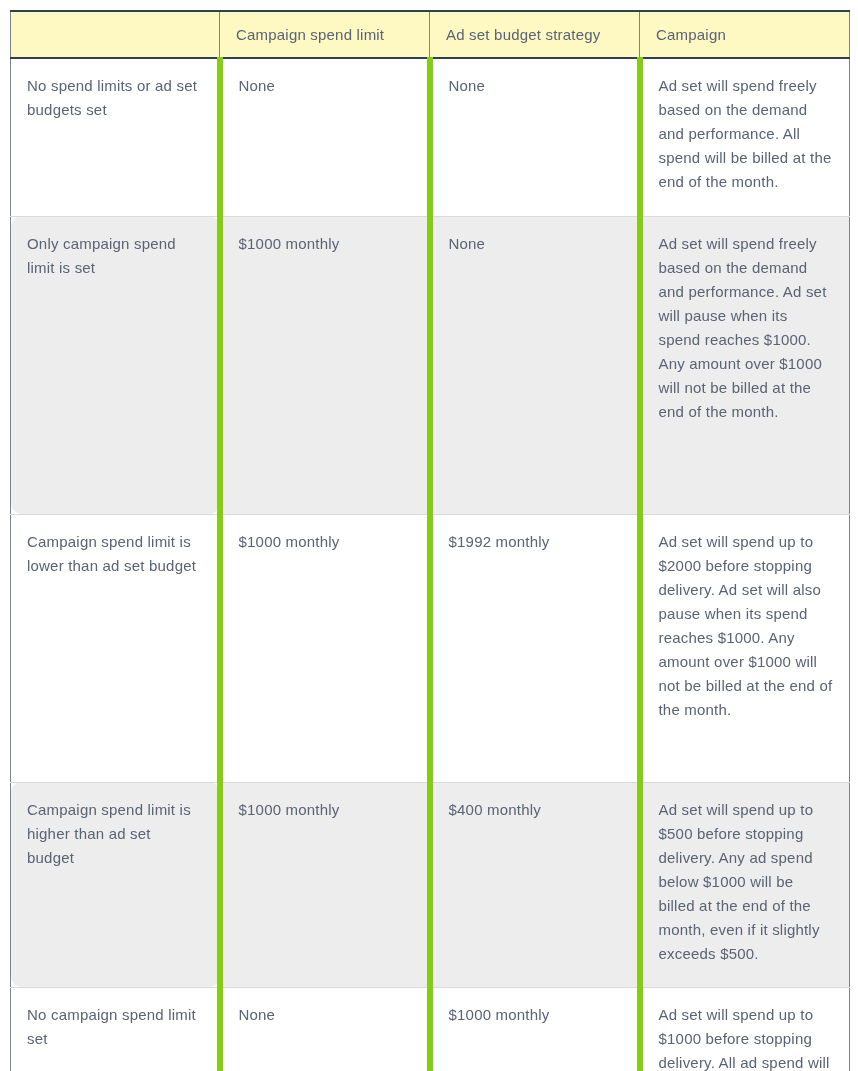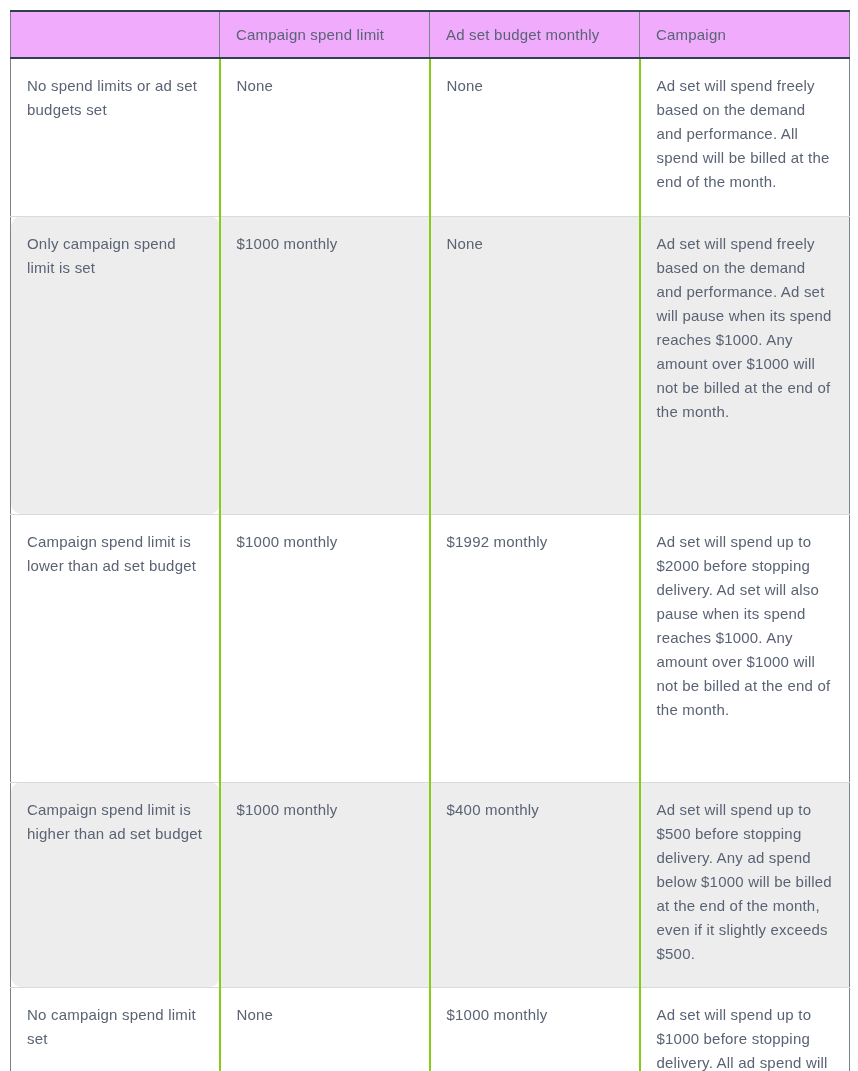--- a/index.html
+++ b/index.html
@@ -27,37 +27,37 @@
     font-size: 15px;
     line-height: 24px;
     letter-spacing: 0.2px;
   }
   table.budget-table col.c1 { width: 209px; }
   table.budget-table col.c2 { width: 210px; }
   table.budget-table col.c3 { width: 210px; }
   table.budget-table col.c4 { width: 210px; }
 
   table.budget-table thead th {
-    background: #f0abfc;
+    background: #fef9c3;
     border-bottom: 2px solid #2e3f50;
     border-left: 1px solid #7b838b;
     height: 45px;
     padding: 0 16px;
     text-align: left;
     vertical-align: middle;
     font-weight: 400;
     font-size: 15px;
   }
   table.budget-table thead th:first-child { border-left: none; }
 
   table.budget-table tbody td {
     vertical-align: top;
     text-align: left;
     padding: 15px 16px 20px 16px;
-    border-left: 2px solid #84cc16;
+    border-left: 6px solid #84cc16;
     border-top: 1px solid #d9dadb;
     background: #ffffff;
     box-sizing: border-box;
   }
   table.budget-table tbody td:first-child { border-left: none; border-radius: 11px; }
   table.budget-table tbody tr:first-child td { border-top: none; }
   table.budget-table tbody tr:nth-child(even) td { background: #ededee; }
 
   
   table.budget-table tbody tr:nth-child(1) td { height: 158px; }
@@ -74,21 +74,21 @@
     <colgroup>
       <col class="c1">
         <col class="c2">
         <col class="c3">
         <col class="c4">
     </colgroup>
     <thead>
       <tr>
         <th></th>
         <th>Campaign spend limit</th>
-        <th>Ad set budget monthly</th>
+        <th>Ad set budget strategy</th>
         <th>Campaign</th>
       </tr>
     </thead>
     <tbody id="table-body">
         <tr>
           <td>No spend limits or ad set budgets set</td>
           <td>None</td>
           <td>None</td>
           <td>Ad set will spend freely based on the demand and performance. All spend will be billed at the end of the month.</td>
         </tr>

